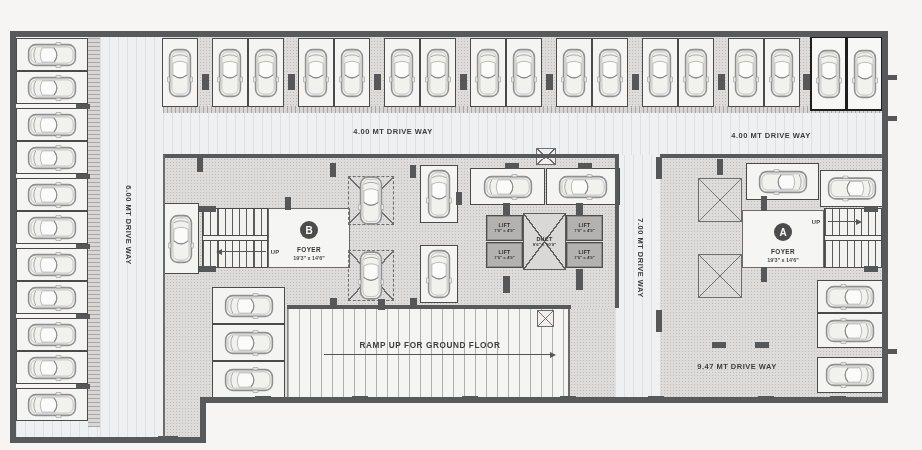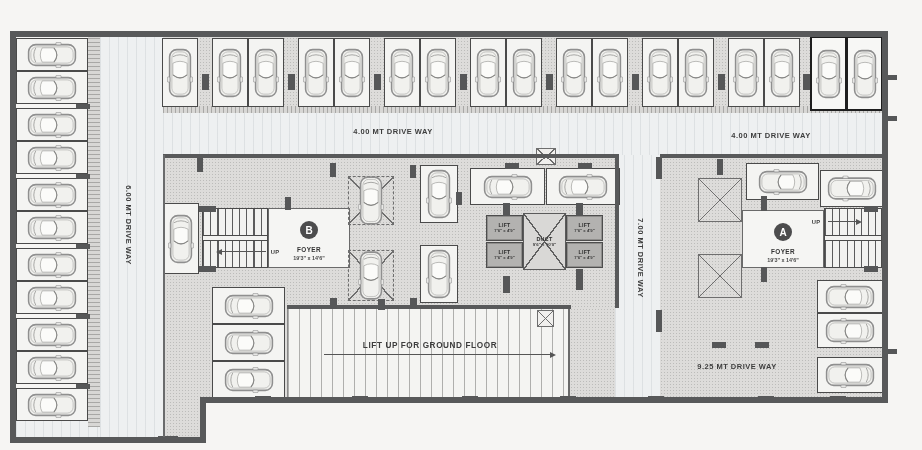--- a/index.html
+++ b/index.html
@@ -104,21 +104,21 @@
   <div class="abs striped" style="left:16px;top:421px;width:84px;height:16px"></div>
   <div class="abs stipple" style="left:163px;top:155px;width:452px;height:153px"></div>
   <div class="abs stipple" style="left:163px;top:308px;width:124px;height:90px"></div>
   <div class="abs stipple" style="left:570px;top:308px;width:45px;height:90px"></div>
   <div class="abs stipple" style="left:660px;top:155px;width:223px;height:243px"></div>
   <div class="abs stipple" style="left:163px;top:398px;width:37px;height:39px"></div>
   <div class="abs hatch" style="left:163px;top:106px;width:720px;height:7px"></div>
   <div class="abs hatchv" style="left:88px;top:37px;width:12px;height:390px"></div>
 
   <div class="ramp-zone" style="left:287px;top:308px;width:283px;height:90px">
-    <div class="label ramp" style="left:142px;top:37px;position:absolute">LIFT UP FOR GROUND FLOOR</div>
+    <div class="label ramp" style="left:142px;top:37px;position:absolute">RAMP UP FOR GROUND FLOOR</div>
     <div class="arrow-line" style="left:36px;top:46px;width:226px"></div>
     <div class="ah-right" style="left:262px;top:43.5px"></div>
   </div>
   <div class="abs wall" style="left:287px;top:305px;width:284px;height:3.5px"></div>
 
   <div class="stair" style="left:202px;top:208px;width:66px;height:60px">
     <div class="mid"></div>
   </div>
   <div class="foyer" style="left:268px;top:208px;width:82px;height:60px">
     <div class="circ">B</div>
@@ -442,15 +442,15 @@
   <div class="abs wall" style="left:10px;top:31px;width:6px;height:412px"></div>
   <div class="abs wall" style="left:882px;top:31px;width:6px;height:372px"></div>
   <div class="abs wall" style="left:200px;top:397px;width:688px;height:6px"></div>
   <div class="abs wall" style="left:10px;top:437px;width:196px;height:6px"></div>
   <div class="abs wall" style="left:200px;top:397px;width:6px;height:46px"></div>
 
   <div class="label" style="left:393px;top:131px">4.00 MT DRIVE WAY</div>
   <div class="label" style="left:771px;top:135px">4.00 MT DRIVE WAY</div>
   <div class="label vert" style="left:128px;top:225px">6.00 MT DRIVE WAY</div>
   <div class="label vert" style="left:640px;top:258px">7.00 MT DRIVE WAY</div>
-  <div class="label" style="left:737px;top:366px">9.25 MT DRIVE WAY</div>
+  <div class="label" style="left:737px;top:366px">9.47 MT DRIVE WAY</div>
 
 </div>
 
 </body></html>

